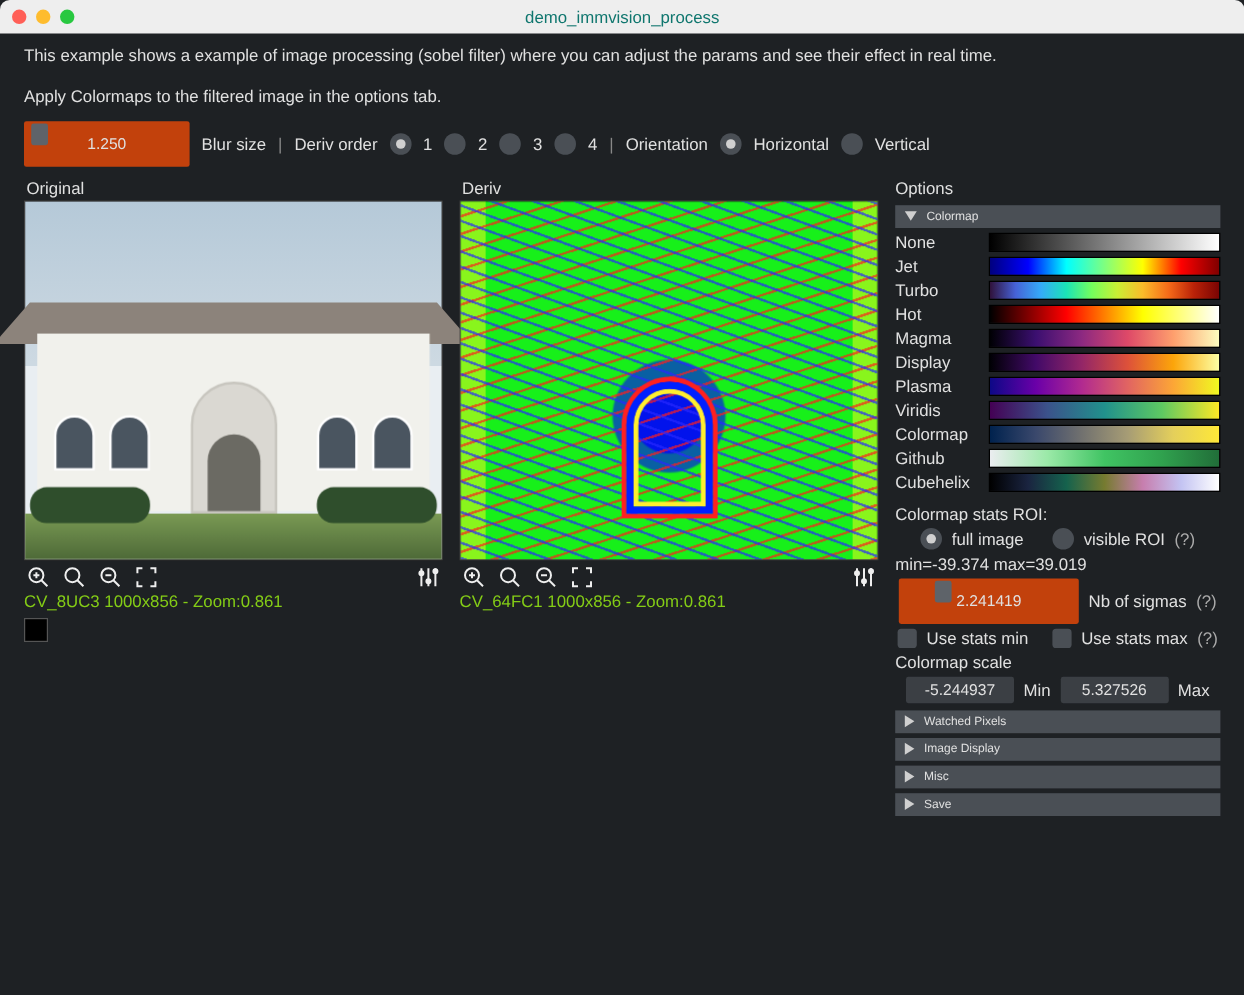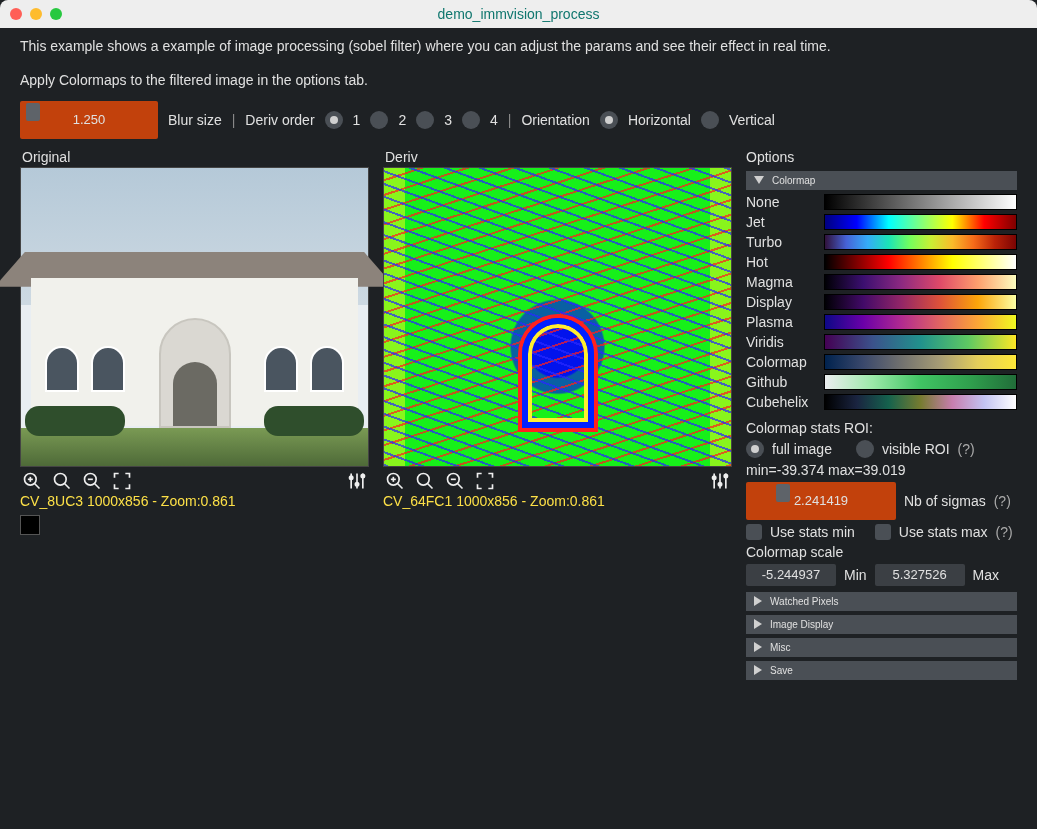--- a/index.html
+++ b/index.html
@@ -76,41 +76,41 @@
     border: 1px solid #444;
   }
   .toolbar {
     display: flex; align-items: center; justify-content: space-between;
     padding: 4px 2px 2px 2px;
   }
   .toolbar .left { display: flex; gap: 10px; align-items: center; }
 
   .icon { width: 20px; height: 20px; display: inline-flex; fill: none; stroke: #eee; stroke-width: 2; }
 
-  .status { font-size: 14px; color: #fde047; }
+  .status { font-size: 14px; color: #84cc16; }
 
   .swatch { width: 20px; height: 20px; background: #000; border: 1px solid #555; }
 
   .options { width: 298px; }
   .section-header {
     display: flex; align-items: center; gap: 8px;
     background: #4a4f55; padding: 4px 8px; margin-bottom: 4px;
     font-size: 10px;
   }
   .tri { width: 0; height: 0; display: inline-block; }
   .tri.down  { border-left: 5px solid transparent; border-right: 5px solid transparent; border-top: 8px solid #d0d0d0; }
   .tri.right { border-top: 5px solid transparent; border-bottom: 5px solid transparent; border-left: 8px solid #d0d0d0; }
 
   .colormap-list { display: flex; flex-direction: column; gap: 2px; margin-bottom: 8px; }
   .colormap-row { display: flex; height: 18px; }
   .colormap-row .cm-name { width: 78px; font-size: 14px; }
   .colormap-row.sel .cm-name { color: #f5f54a; }
   .cm-grad { flex: 1; height: 16px; border: 1px solid #000; }
 
-  .opt-row { display: flex; align-items: center; gap: 8px; margin: 4px 0; flex-wrap: wrap; }
+  .opt-row { display: flex; align-items: center; gap: 8px; margin: 4px 0; flex-wrap: wrap; justify-content: center; }
   .numbox {
     background: #3b3f44; height: 22px; padding: 0 8px;
     display: inline-flex; align-items: center; border-radius: 2px;
     min-width: 90px; justify-content: center; font-size: 13px;
   }
   .q { color: #aaa; }
 
   
   .house-sky { position: absolute; inset: 0; background: linear-gradient(#b5c9d8 0%, #cdd9e2 45%, #cdd9e2 46%, #e9eef2 46%, #e9eef2 100%); }
   .house-roof { position: absolute; top: 70px; left: -10px; right: -10px; height: 60px; background: #8c837b; transform: perspective(300px) rotateX(55deg); }

